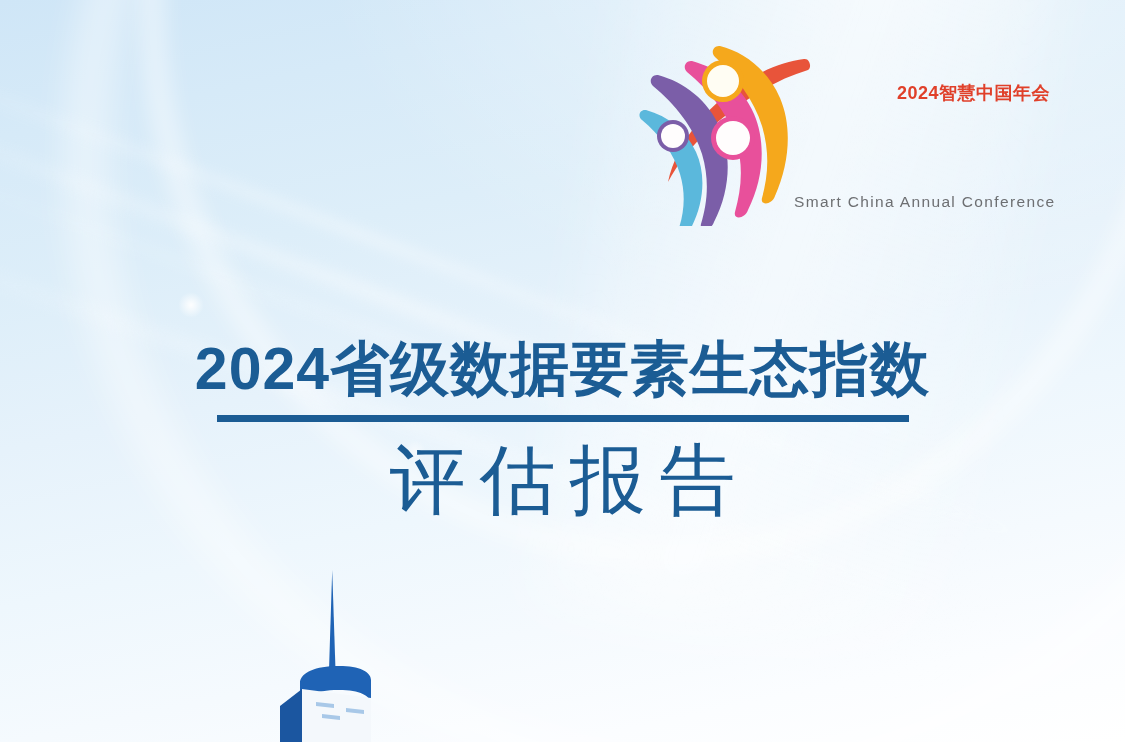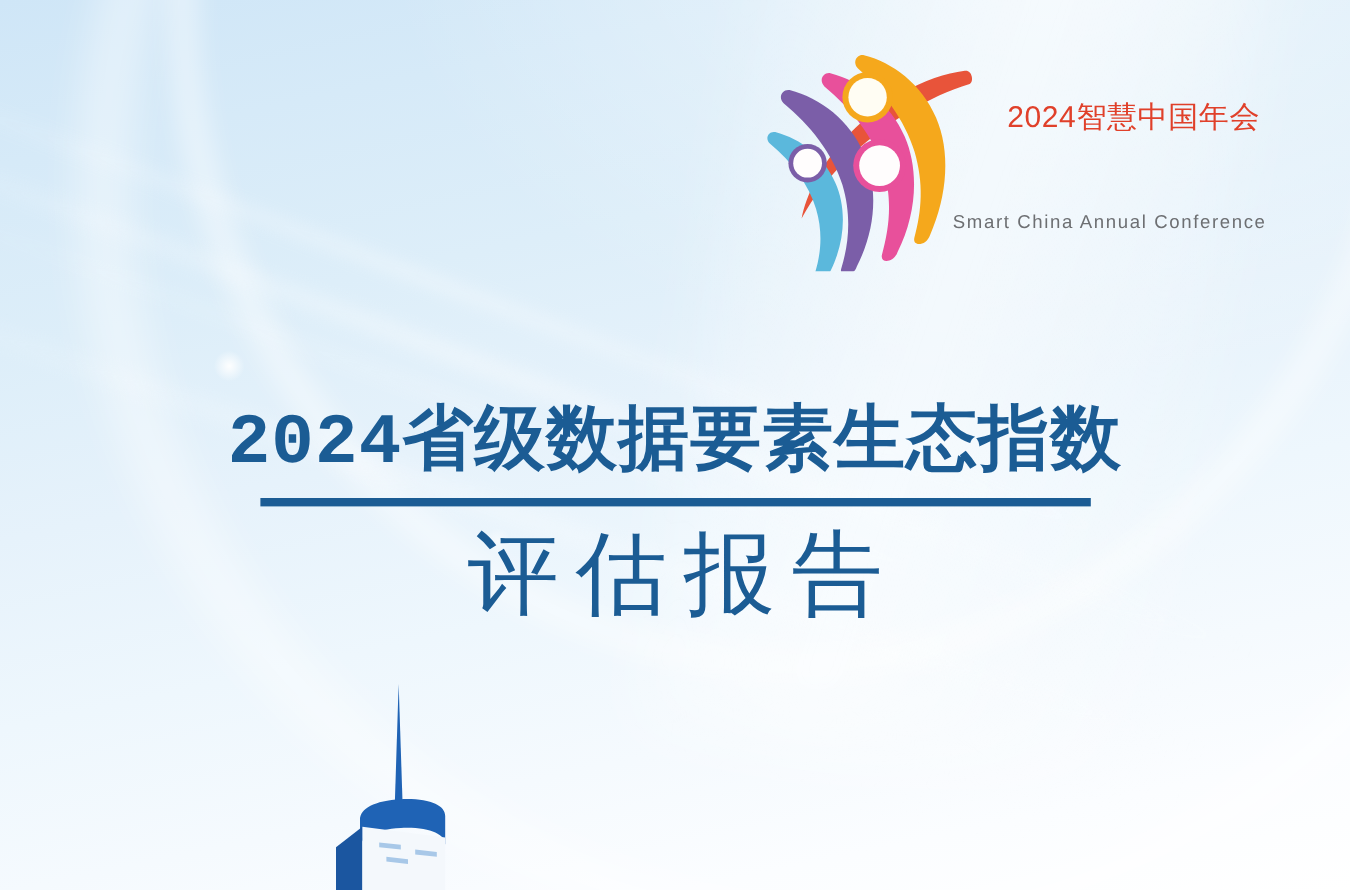--- a/index.html
+++ b/index.html
@@ -103,41 +103,41 @@
     left: 166px;
     top: 55px;
     width: 264px;
     height: 150px;
   }
   .logo-cn {
     position: absolute;
     right: 2px;
     top: 0px;
     color: #E0402A;
-    font-size: 25px;
-    font-weight: 400;
+    font-size: 18px;
+    font-weight: 700;
     letter-spacing: 0.5px;
     white-space: nowrap;
     font-family: "Liberation Sans", "DejaVu Sans", sans-serif;
   }
   .logo-scac {
     position: absolute;
     left: 2px;
     top: 22px;
     color: #E8402A;
     font-size: 81px;
     font-weight: 700;
     letter-spacing: -1px;
     line-height: 1;
     white-space: nowrap;
   }
   .logo-tag {
     position: absolute;
     left: 6px;
-    top: 96px;
+    top: 112px;
     color: #6d6f72;
     font-size: 15.5px;
     letter-spacing: 1.35px;
     white-space: nowrap;
   }
 
   
   .title-block {
     position: absolute;
     left: 0;
@@ -145,38 +145,38 @@
     width: 1125px;
     text-align: center;
   }
   .title-main {
     color: #1B5C94;
     font-size: 59px;
     font-weight: 700;
     letter-spacing: 1px;
     line-height: 1.08;
     white-space: nowrap;
-    font-family: Liberation Mono, monospace;
+    font-family: Liberation Sans, sans-serif;
   }
   .title-rule {
     width: 692px;
     height: 7px;
     margin: 13px auto 0 auto;
     background: #1B5C94;
   }
   .title-sub {
     margin-top: 18px;
     color: #1B5C94;
     font-size: 76px;
     font-weight: 400;
     letter-spacing: 14px;
     text-indent: 14px;
     line-height: 1.05;
     white-space: nowrap;
-    font-family: Liberation Serif, serif;
+    font-family: Liberation Sans, sans-serif;
   }
 
   
   .building {
     position: absolute;
     left: 240px;
     top: 552px;
     width: 260px;
     height: 190px;
   }

